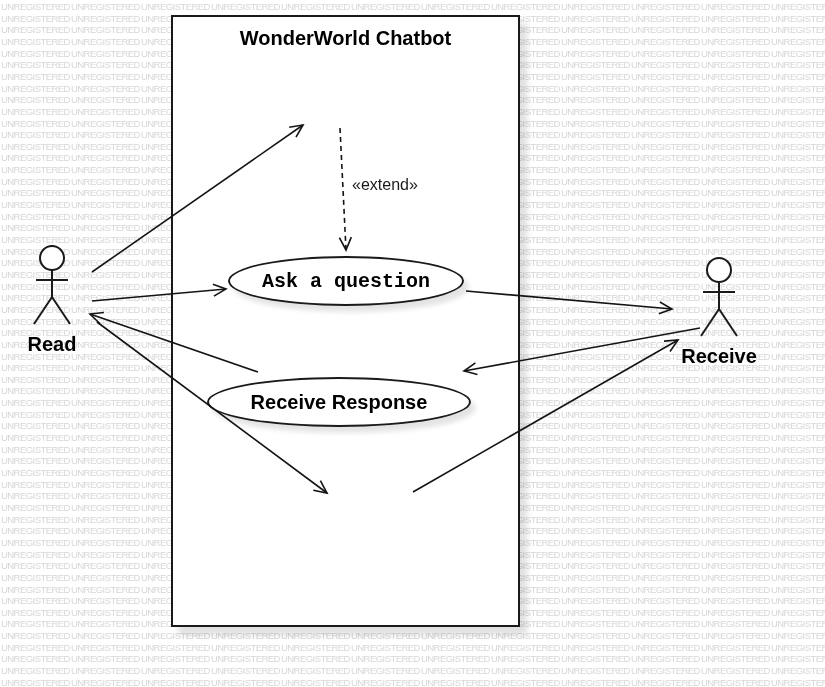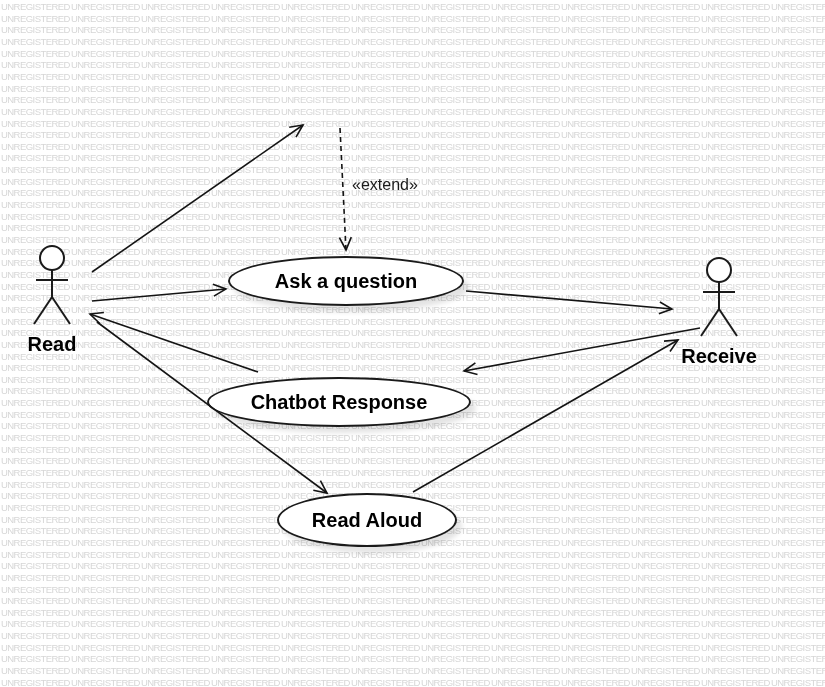--- a/index.html
+++ b/index.html
@@ -105,29 +105,29 @@
       <div class="wm-row" style="top: 592.15px;"><span class="wm-cell" style="color: rgb(214, 214, 214);">UNREGISTERED</span><span class="wm-cell" style="color: rgb(214, 214, 214);">UNREGISTERED</span><span class="wm-cell" style="color: rgb(214, 214, 214);">UNREGISTERED</span><span class="wm-cell" style="color: rgb(214, 214, 214);">UNREGISTERED</span><span class="wm-cell" style="color: rgb(214, 214, 214);">UNREGISTERED</span><span class="wm-cell" style="color: rgb(214, 214, 214);">UNREGISTERED</span><span class="wm-cell" style="color: rgb(214, 214, 214);">UNREGISTERED</span><span class="wm-cell" style="color: rgb(214, 214, 214);">UNREGISTERED</span><span class="wm-cell" style="color: rgb(214, 214, 214);">UNREGISTERED</span><span class="wm-cell" style="color: rgb(214, 214, 214);">UNREGISTERED</span><span class="wm-cell" style="color: rgb(214, 214, 214);">UNREGISTERED</span><span class="wm-cell" style="color: rgb(214, 214, 214);">UNREGISTERED</span></div>
       <div class="wm-row" style="top: 603.8px;"><span class="wm-cell" style="color: rgb(214, 214, 214);">UNREGISTERED</span><span class="wm-cell" style="color: rgb(214, 214, 214);">UNREGISTERED</span><span class="wm-cell" style="color: rgb(214, 214, 214);">UNREGISTERED</span><span class="wm-cell" style="color: rgb(214, 214, 214);">UNREGISTERED</span><span class="wm-cell" style="color: rgb(214, 214, 214);">UNREGISTERED</span><span class="wm-cell" style="color: rgb(214, 214, 214);">UNREGISTERED</span><span class="wm-cell" style="color: rgb(214, 214, 214);">UNREGISTERED</span><span class="wm-cell" style="color: rgb(214, 214, 214);">UNREGISTERED</span><span class="wm-cell" style="color: rgb(214, 214, 214);">UNREGISTERED</span><span class="wm-cell" style="color: rgb(214, 214, 214);">UNREGISTERED</span><span class="wm-cell" style="color: rgb(214, 214, 214);">UNREGISTERED</span><span class="wm-cell" style="color: rgb(214, 214, 214);">UNREGISTERED</span></div>
       <div class="wm-row" style="top: 615.45px;"><span class="wm-cell" style="color: rgb(214, 214, 214);">UNREGISTERED</span><span class="wm-cell" style="color: rgb(214, 214, 214);">UNREGISTERED</span><span class="wm-cell" style="color: rgb(214, 214, 214);">UNREGISTERED</span><span class="wm-cell" style="color: rgb(214, 214, 214);">UNREGISTERED</span><span class="wm-cell" style="color: rgb(214, 214, 214);">UNREGISTERED</span><span class="wm-cell" style="color: rgb(214, 214, 214);">UNREGISTERED</span><span class="wm-cell" style="color: rgb(214, 214, 214);">UNREGISTERED</span><span class="wm-cell" style="color: rgb(214, 214, 214);">UNREGISTERED</span><span class="wm-cell" style="color: rgb(214, 214, 214);">UNREGISTERED</span><span class="wm-cell" style="color: rgb(214, 214, 214);">UNREGISTERED</span><span class="wm-cell" style="color: rgb(214, 214, 214);">UNREGISTERED</span><span class="wm-cell" style="color: rgb(214, 214, 214);">UNREGISTERED</span></div>
       <div class="wm-row" style="top: 627.1px;"><span class="wm-cell" style="color: rgb(214, 214, 214);">UNREGISTERED</span><span class="wm-cell" style="color: rgb(214, 214, 214);">UNREGISTERED</span><span class="wm-cell" style="color: rgb(214, 214, 214);">UNREGISTERED</span><span class="wm-cell" style="color: rgb(214, 214, 214);">UNREGISTERED</span><span class="wm-cell" style="color: rgb(214, 214, 214);">UNREGISTERED</span><span class="wm-cell" style="color: rgb(214, 214, 214);">UNREGISTERED</span><span class="wm-cell" style="color: rgb(214, 214, 214);">UNREGISTERED</span><span class="wm-cell" style="color: rgb(214, 214, 214);">UNREGISTERED</span><span class="wm-cell" style="color: rgb(214, 214, 214);">UNREGISTERED</span><span class="wm-cell" style="color: rgb(214, 214, 214);">UNREGISTERED</span><span class="wm-cell" style="color: rgb(214, 214, 214);">UNREGISTERED</span><span class="wm-cell" style="color: rgb(214, 214, 214);">UNREGISTERED</span></div>
       <div class="wm-row" style="top: 638.75px;"><span class="wm-cell" style="color: rgb(214, 214, 214);">UNREGISTERED</span><span class="wm-cell" style="color: rgb(214, 214, 214);">UNREGISTERED</span><span class="wm-cell" style="color: rgb(214, 214, 214);">UNREGISTERED</span><span class="wm-cell" style="color: rgb(214, 214, 214);">UNREGISTERED</span><span class="wm-cell" style="color: rgb(214, 214, 214);">UNREGISTERED</span><span class="wm-cell" style="color: rgb(214, 214, 214);">UNREGISTERED</span><span class="wm-cell" style="color: rgb(214, 214, 214);">UNREGISTERED</span><span class="wm-cell" style="color: rgb(214, 214, 214);">UNREGISTERED</span><span class="wm-cell" style="color: rgb(214, 214, 214);">UNREGISTERED</span><span class="wm-cell" style="color: rgb(214, 214, 214);">UNREGISTERED</span><span class="wm-cell" style="color: rgb(214, 214, 214);">UNREGISTERED</span><span class="wm-cell" style="color: rgb(214, 214, 214);">UNREGISTERED</span></div>
       <div class="wm-row" style="top: 650.4px;"><span class="wm-cell" style="color: rgb(214, 214, 214);">UNREGISTERED</span><span class="wm-cell" style="color: rgb(214, 214, 214);">UNREGISTERED</span><span class="wm-cell" style="color: rgb(214, 214, 214);">UNREGISTERED</span><span class="wm-cell" style="color: rgb(214, 214, 214);">UNREGISTERED</span><span class="wm-cell" style="color: rgb(214, 214, 214);">UNREGISTERED</span><span class="wm-cell" style="color: rgb(214, 214, 214);">UNREGISTERED</span><span class="wm-cell" style="color: rgb(214, 214, 214);">UNREGISTERED</span><span class="wm-cell" style="color: rgb(214, 214, 214);">UNREGISTERED</span><span class="wm-cell" style="color: rgb(214, 214, 214);">UNREGISTERED</span><span class="wm-cell" style="color: rgb(214, 214, 214);">UNREGISTERED</span><span class="wm-cell" style="color: rgb(214, 214, 214);">UNREGISTERED</span><span class="wm-cell" style="color: rgb(214, 214, 214);">UNREGISTERED</span></div>
       <div class="wm-row" style="top: 662.05px;"><span class="wm-cell" style="color: rgb(214, 214, 214);">UNREGISTERED</span><span class="wm-cell" style="color: rgb(214, 214, 214);">UNREGISTERED</span><span class="wm-cell" style="color: rgb(214, 214, 214);">UNREGISTERED</span><span class="wm-cell" style="color: rgb(214, 214, 214);">UNREGISTERED</span><span class="wm-cell" style="color: rgb(214, 214, 214);">UNREGISTERED</span><span class="wm-cell" style="color: rgb(214, 214, 214);">UNREGISTERED</span><span class="wm-cell" style="color: rgb(214, 214, 214);">UNREGISTERED</span><span class="wm-cell" style="color: rgb(214, 214, 214);">UNREGISTERED</span><span class="wm-cell" style="color: rgb(214, 214, 214);">UNREGISTERED</span><span class="wm-cell" style="color: rgb(214, 214, 214);">UNREGISTERED</span><span class="wm-cell" style="color: rgb(214, 214, 214);">UNREGISTERED</span><span class="wm-cell" style="color: rgb(214, 214, 214);">UNREGISTERED</span></div>
       <div class="wm-row" style="top: 673.7px;"><span class="wm-cell" style="color: rgb(214, 214, 214);">UNREGISTERED</span><span class="wm-cell" style="color: rgb(214, 214, 214);">UNREGISTERED</span><span class="wm-cell" style="color: rgb(214, 214, 214);">UNREGISTERED</span><span class="wm-cell" style="color: rgb(214, 214, 214);">UNREGISTERED</span><span class="wm-cell" style="color: rgb(214, 214, 214);">UNREGISTERED</span><span class="wm-cell" style="color: rgb(214, 214, 214);">UNREGISTERED</span><span class="wm-cell" style="color: rgb(214, 214, 214);">UNREGISTERED</span><span class="wm-cell" style="color: rgb(214, 214, 214);">UNREGISTERED</span><span class="wm-cell" style="color: rgb(214, 214, 214);">UNREGISTERED</span><span class="wm-cell" style="color: rgb(214, 214, 214);">UNREGISTERED</span><span class="wm-cell" style="color: rgb(214, 214, 214);">UNREGISTERED</span><span class="wm-cell" style="color: rgb(214, 214, 214);">UNREGISTERED</span></div>
     </div>
 
+  <div id="boundary" style="left: 171px; top: 15px; width: 349px; height: 612px;">
+    <div id="sys-title">WonderWorld Chatbot</div>
+  </div>
 
-  <div class="usecase" style="left: 228px; top: 256px; width: 236px; height: 50px;">
+  <div class="usecase" style="left: 228px; top: 256px; width: 236px; height: 50px; font-family: Liberation Mono, monospace;">
     <span class="uc-label">Ask a question</span>
   </div>
   <div class="usecase" style="left: 207px; top: 377px; width: 264px; height: 50px;">
-    <span class="uc-label">Chatbot Response</span>
-  </div>
-  <div class="usecase" style="left: 277px; top: 493px; width: 180px; height: 54px;">
-    <span class="uc-label">Read Aloud</span>
+    <span class="uc-label">Receive Response</span>
   </div>
 
   <div class="actor" id="actor-user" style="left: 29px; top: 245px;">
     <svg width="46" height="80" viewBox="0 0 46 80">
       <circle cx="23" cy="13" r="12" fill="#ffffff" stroke="#1a1a1a" stroke-width="2"></circle>
       <line x1="23" y1="25" x2="23" y2="52" stroke="#1a1a1a" stroke-width="2"></line>
       <line x1="7" y1="35" x2="39" y2="35" stroke="#1a1a1a" stroke-width="2"></line>
       <line x1="23" y1="52" x2="5" y2="79" stroke="#1a1a1a" stroke-width="2"></line>
       <line x1="23" y1="52" x2="41" y2="79" stroke="#1a1a1a" stroke-width="2"></line>
     </svg>

